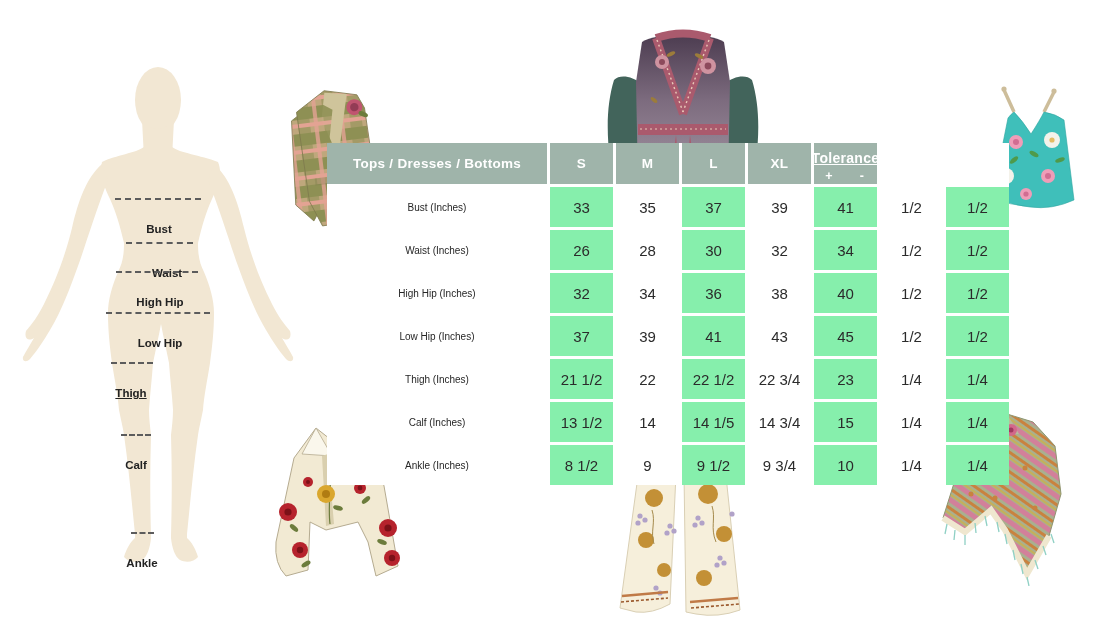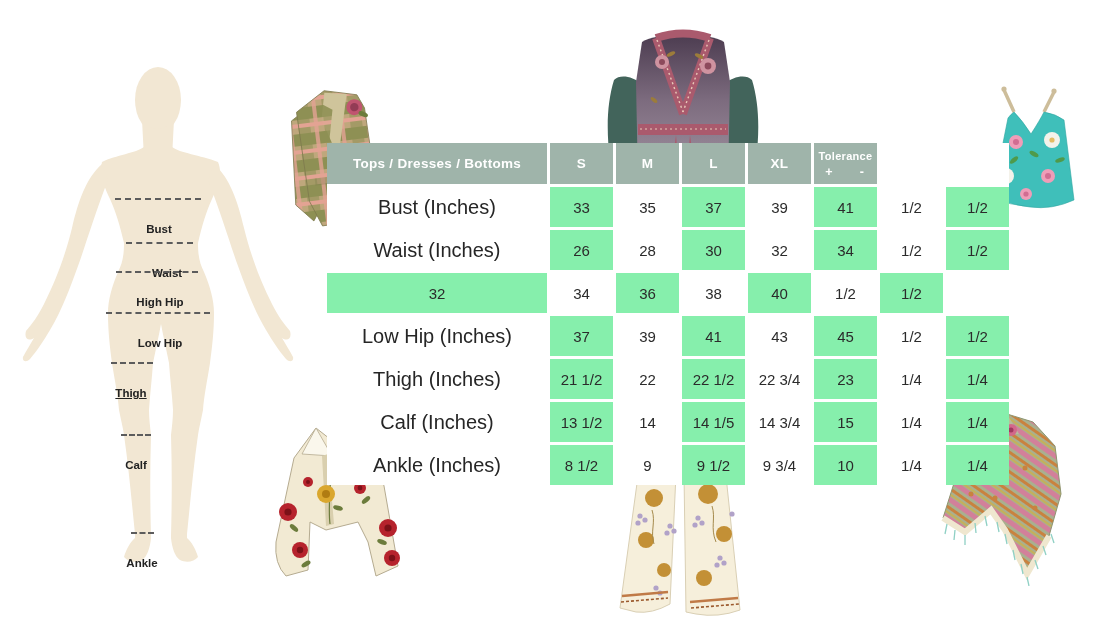--- a/index.html
+++ b/index.html
@@ -13,28 +13,28 @@
 
   
   .garment { position:absolute; z-index:1; overflow:hidden; }
 
   
   .chart { position:absolute; left:327px; top:143px; width:682px; background:#fff; z-index:2; }
   .thead { display:grid; grid-template-columns:220px repeat(5,63px) 129px; column-gap:3px; height:41px; }
   .hcell { background:#9FB4AA; color:#fff; display:flex; align-items:center; justify-content:center;
            font-weight:700; font-size:13.5px; letter-spacing:.3px; }
   .tol-cell { flex-direction:column; justify-content:flex-start; padding-top:7px; }
-  .tol-title { font-size:11px; font-weight:700; }
+  .tol-title { font-size:14px; font-weight:700;text-decoration:underline; }
   .tol-sub { display:flex; width:100%; margin-top:3px; }
   .tol-sub span { width:63px; text-align:center; font-size:12.5px; font-weight:700; }
   .tol-sub span + span { margin-left:3px; }
   .tbody { display:grid; row-gap:3px; margin-top:3px; }
   .trow { display:grid; grid-template-columns:220px repeat(7,63px); column-gap:3px; height:40px; }
   .cell { display:flex; align-items:center; justify-content:center; font-size:15px; color:#2b2b2b; background:#fff; }
-  .label-cell { font-size:20px; color:#262626; }
+  .label-cell { font-size:10px; color:#262626; }
   .beige { background:#86efac; }
 </style>
 </head>
 <body>
 
 <div class="stage">
 
   <div class="figure-wrap">
     <svg width="280" height="515" viewBox="0 0 280 515">
       <g fill="#F2E7D3">
@@ -297,20 +297,21 @@
           <div class="cell label-cell">Waist (Inches)</div>
           <div class="cell val-cell beige">26</div>
           <div class="cell val-cell">28</div>
           <div class="cell val-cell beige">30</div>
           <div class="cell val-cell">32</div>
           <div class="cell val-cell beige">34</div>
           <div class="cell val-cell">1/2</div>
           <div class="cell val-cell beige">1/2</div>
         </div>
         <div class="trow">
+          <div class="cell label-cell">High Hip (Inches)</div>
           <div class="cell val-cell beige">32</div>
           <div class="cell val-cell">34</div>
           <div class="cell val-cell beige">36</div>
           <div class="cell val-cell">38</div>
           <div class="cell val-cell beige">40</div>
           <div class="cell val-cell">1/2</div>
           <div class="cell val-cell beige">1/2</div>
         </div>
         <div class="trow">
           <div class="cell label-cell">Low Hip (Inches)</div>

